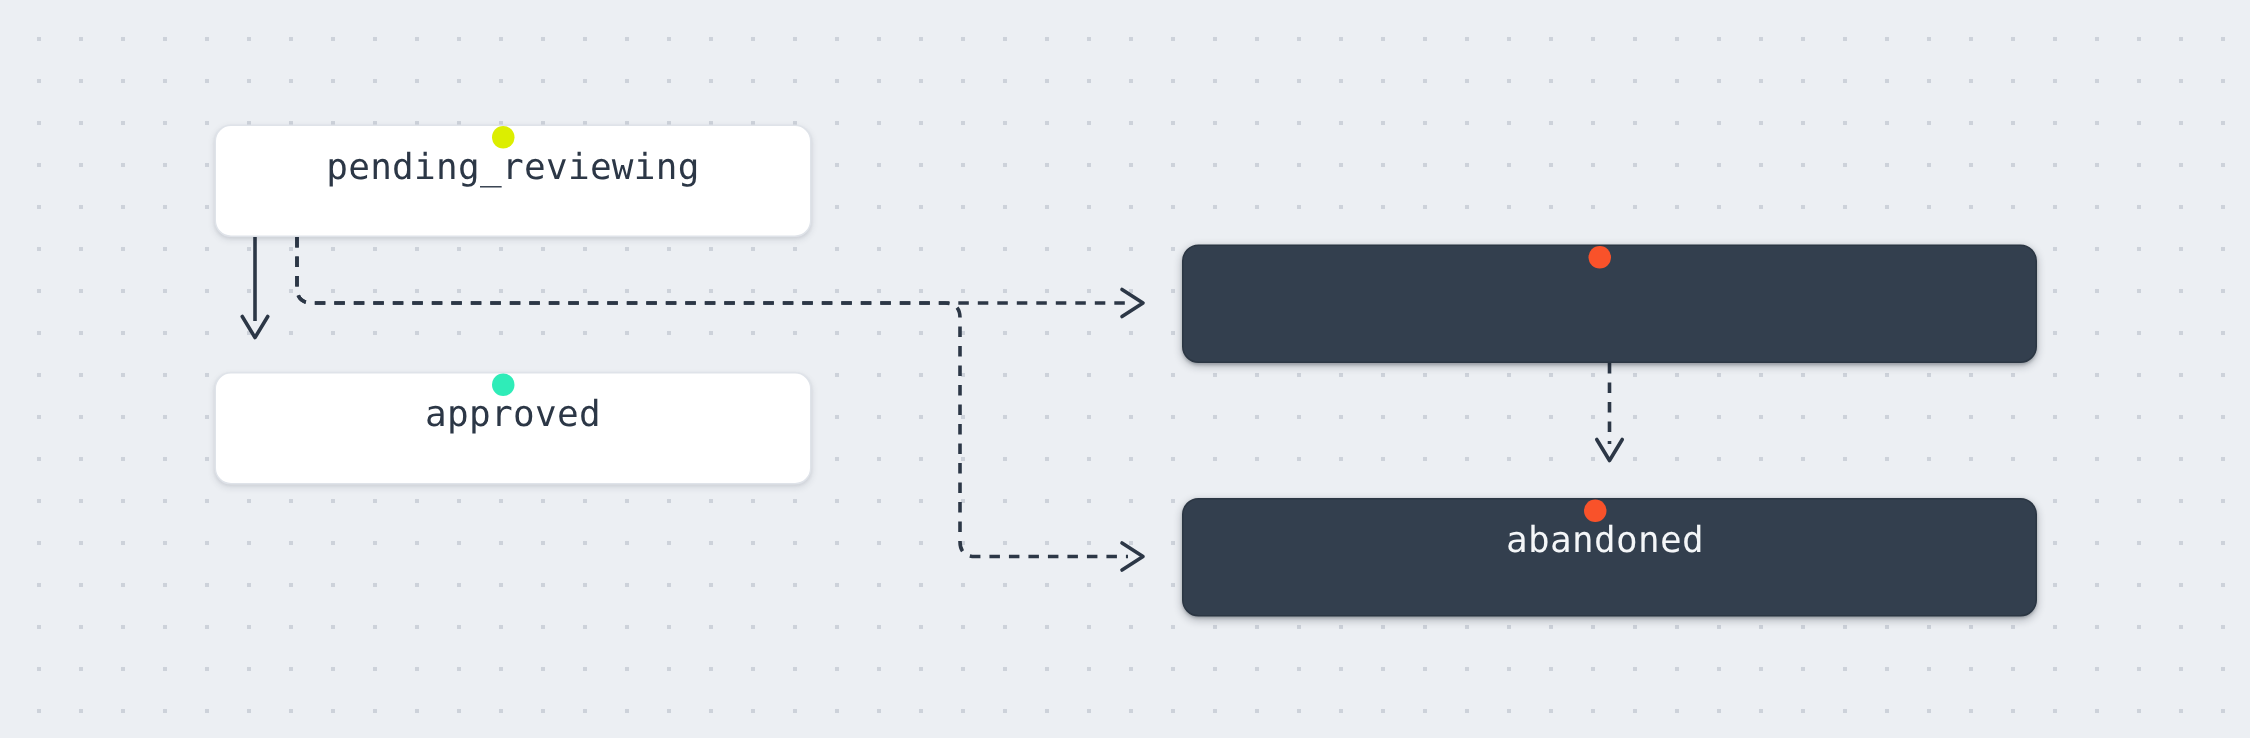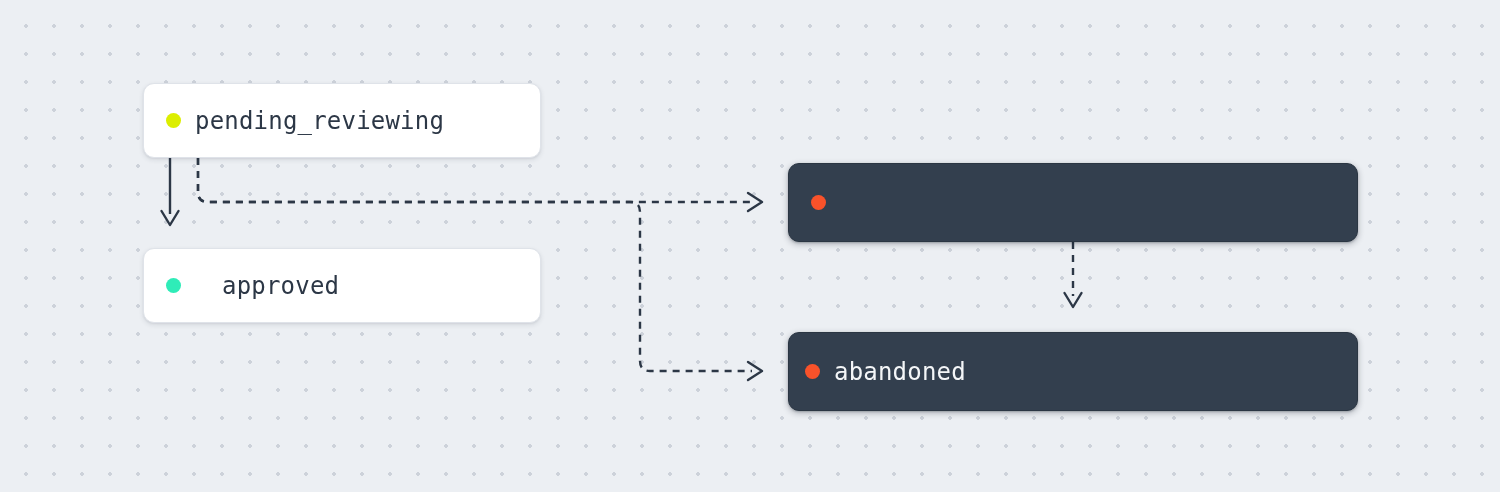--- a/index.html
+++ b/index.html
@@ -34,20 +34,21 @@
     pointer-events: none;
   }
 
   .node {
     position: absolute;
     display: flex;
     align-items: center;
     box-sizing: border-box;
     border-radius: 11px;
     padding: 0 22px;
+    flex-direction: column;
   }
 
   .node.light {
     background: #ffffff;
     border: 1px solid #dfe3e9;
     box-shadow: 0 2px 5px rgba(32, 42, 58, 0.10), 0 1px 2px rgba(32, 42, 58, 0.06);
   }
 
   .node.dark {
     background: #333f4e;
@@ -114,21 +115,21 @@
       <path d="M 1073 242 L 1073 296" fill="none" stroke="#2c3746" stroke-width="2.4" stroke-dasharray="7 6" stroke-linecap="butt"></path>
       <path d="M 1064.5 293 L 1073 307 L 1081.5 293" fill="none" stroke="#2c3746" stroke-width="2.4" stroke-linecap="round" stroke-linejoin="round"></path>
     </g>
   </svg>
 
   <div class="node light" id="node-pending_reviewing" style="background-color: rgb(255, 255, 255);">
     <span class="node-dot" style="background-color: rgb(220, 238, 0);"></span>
     <span class="node-label" style="color: rgb(44, 55, 70);">pending_reviewing</span>
   </div>
 
-  <div class="node light" id="node-approved" style="background-color: rgb(255, 255, 255); gap: 27px;">
+  <div class="node light" id="node-approved" style="background-color: rgb(255, 255, 255);">
     <span class="node-dot" style="background-color: rgb(47, 236, 184);"></span>
     <span class="node-label" style="color: rgb(44, 55, 70);">approved</span>
   </div>
 
   <div class="node dark" id="node-further_information_requested" style="background-color: rgb(51, 63, 78);">
     <span class="node-dot" style="background-color: rgb(249, 82, 42);"></span>
   </div>
 
   <div class="node dark" id="node-abandoned" style="background-color: rgb(51, 63, 78); padding-left: 16px;">
     <span class="node-dot" style="background-color: rgb(249, 82, 42);"></span>

